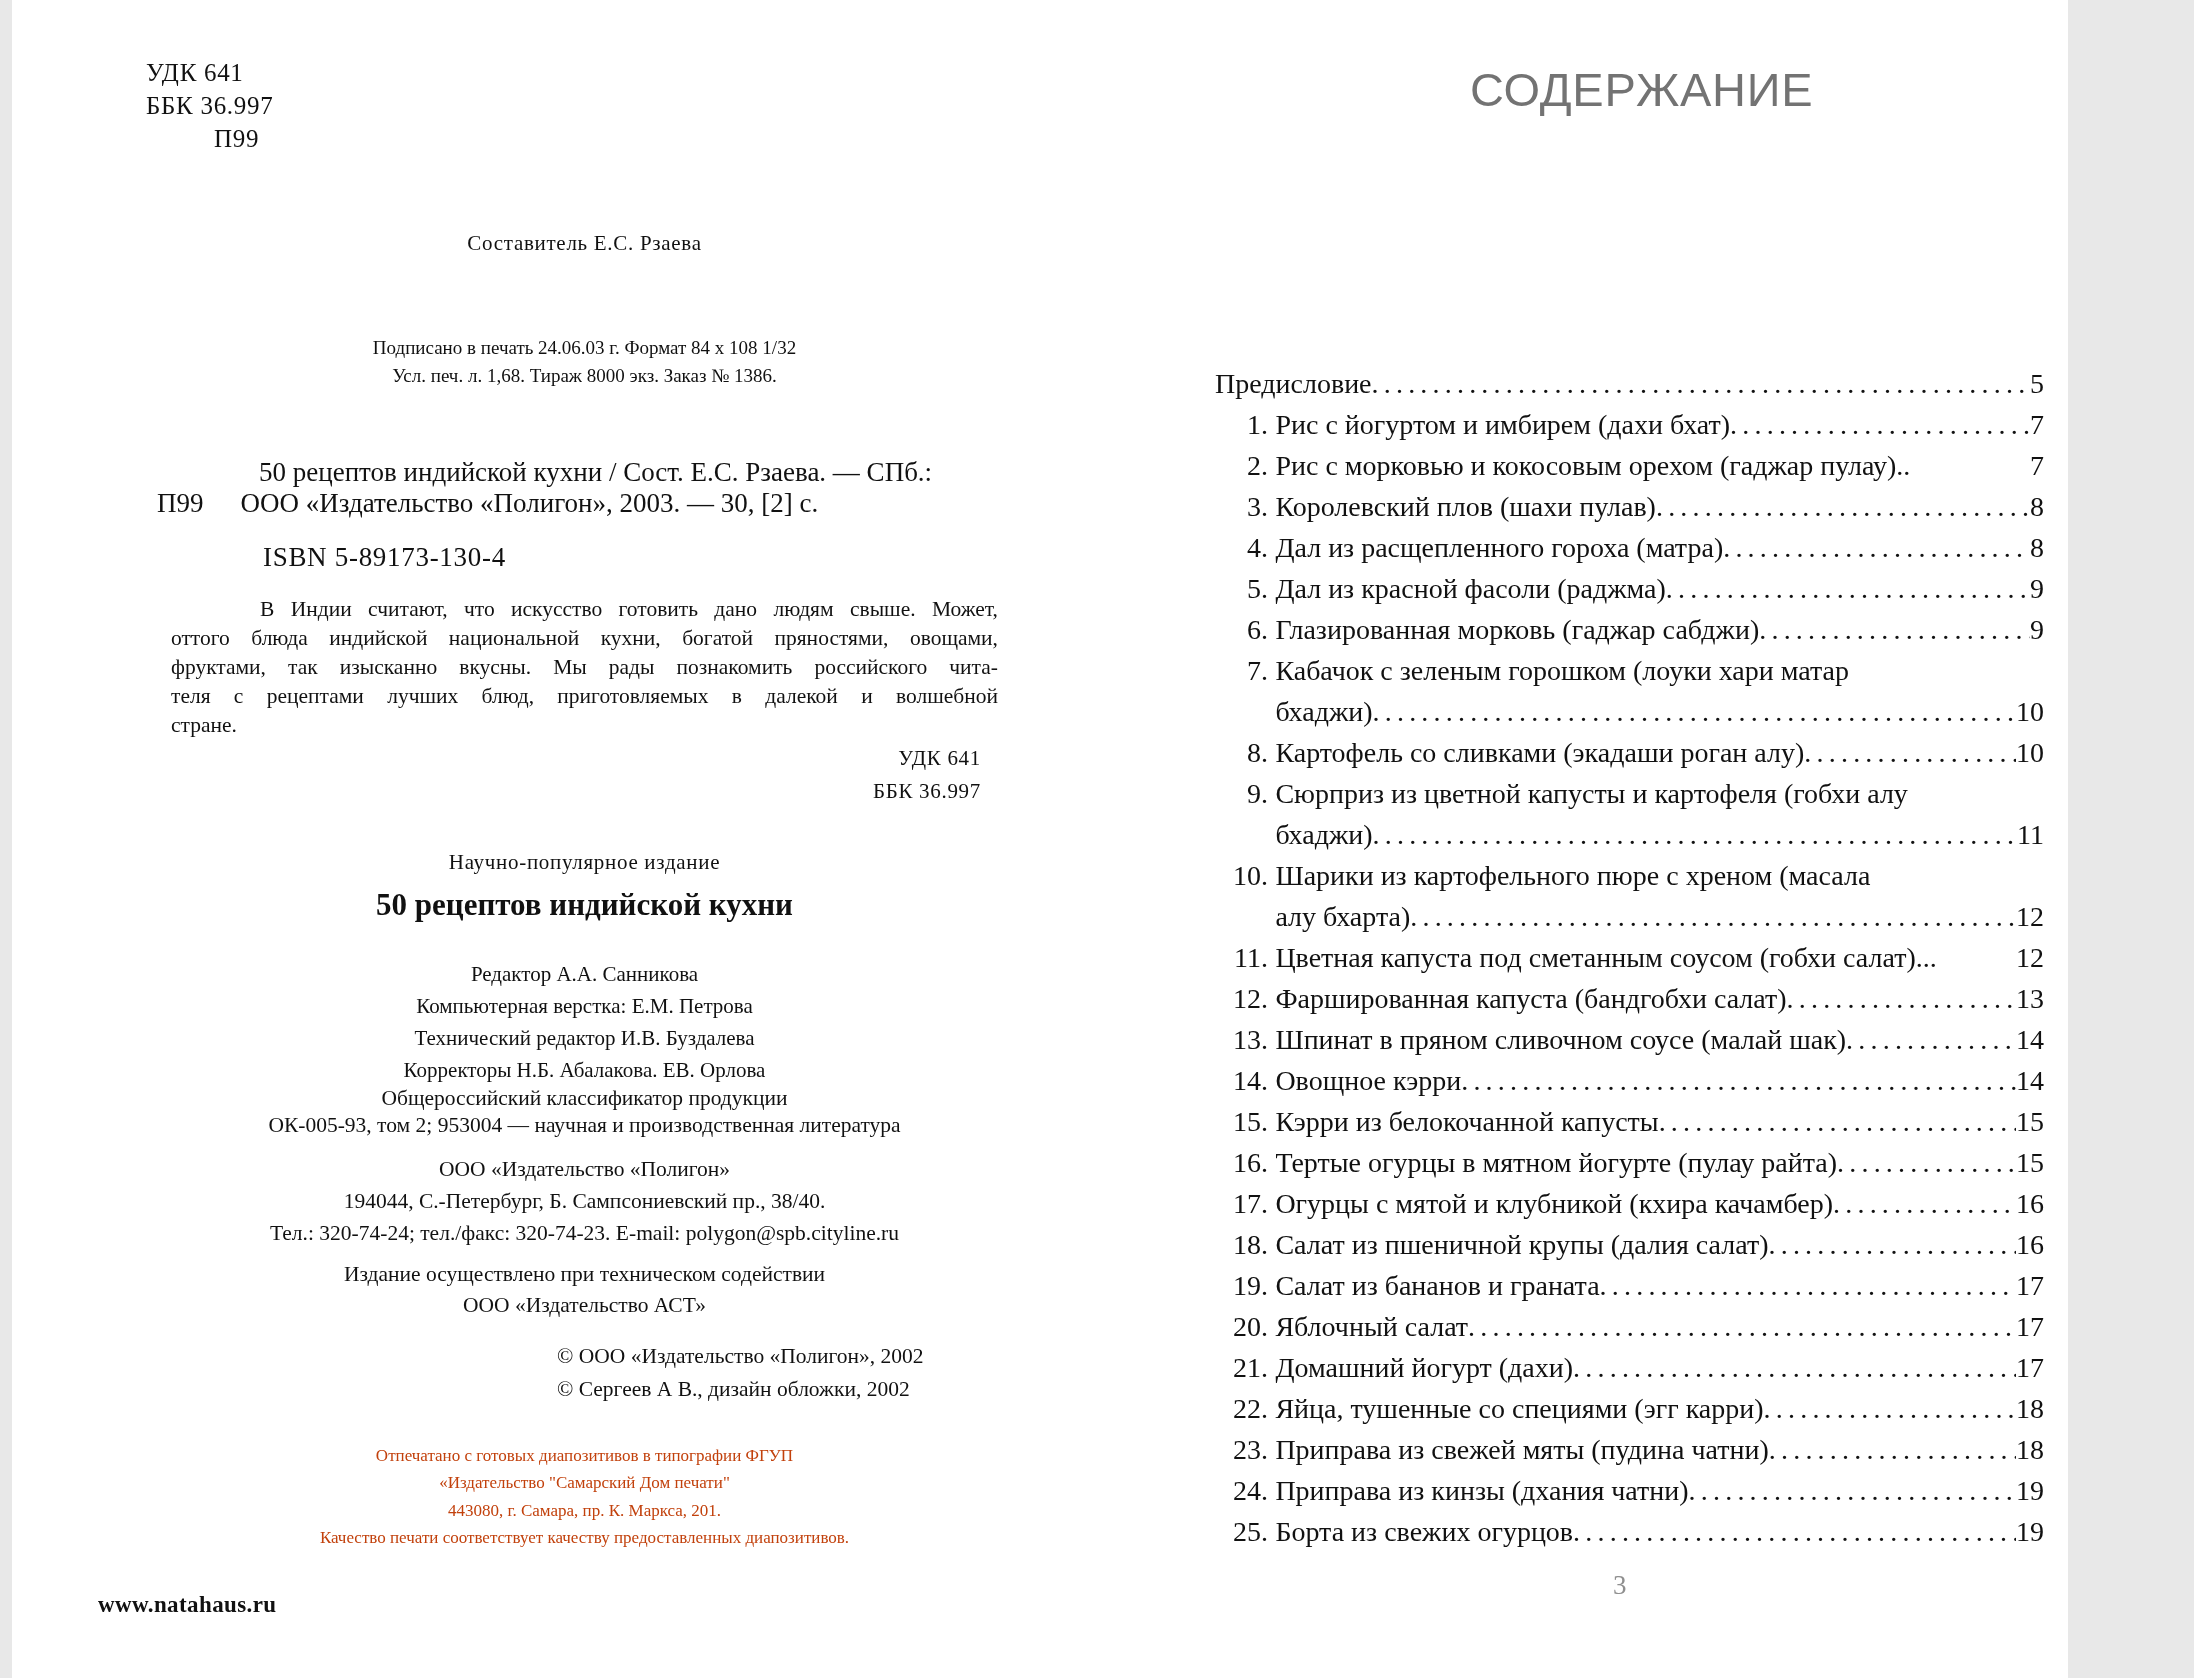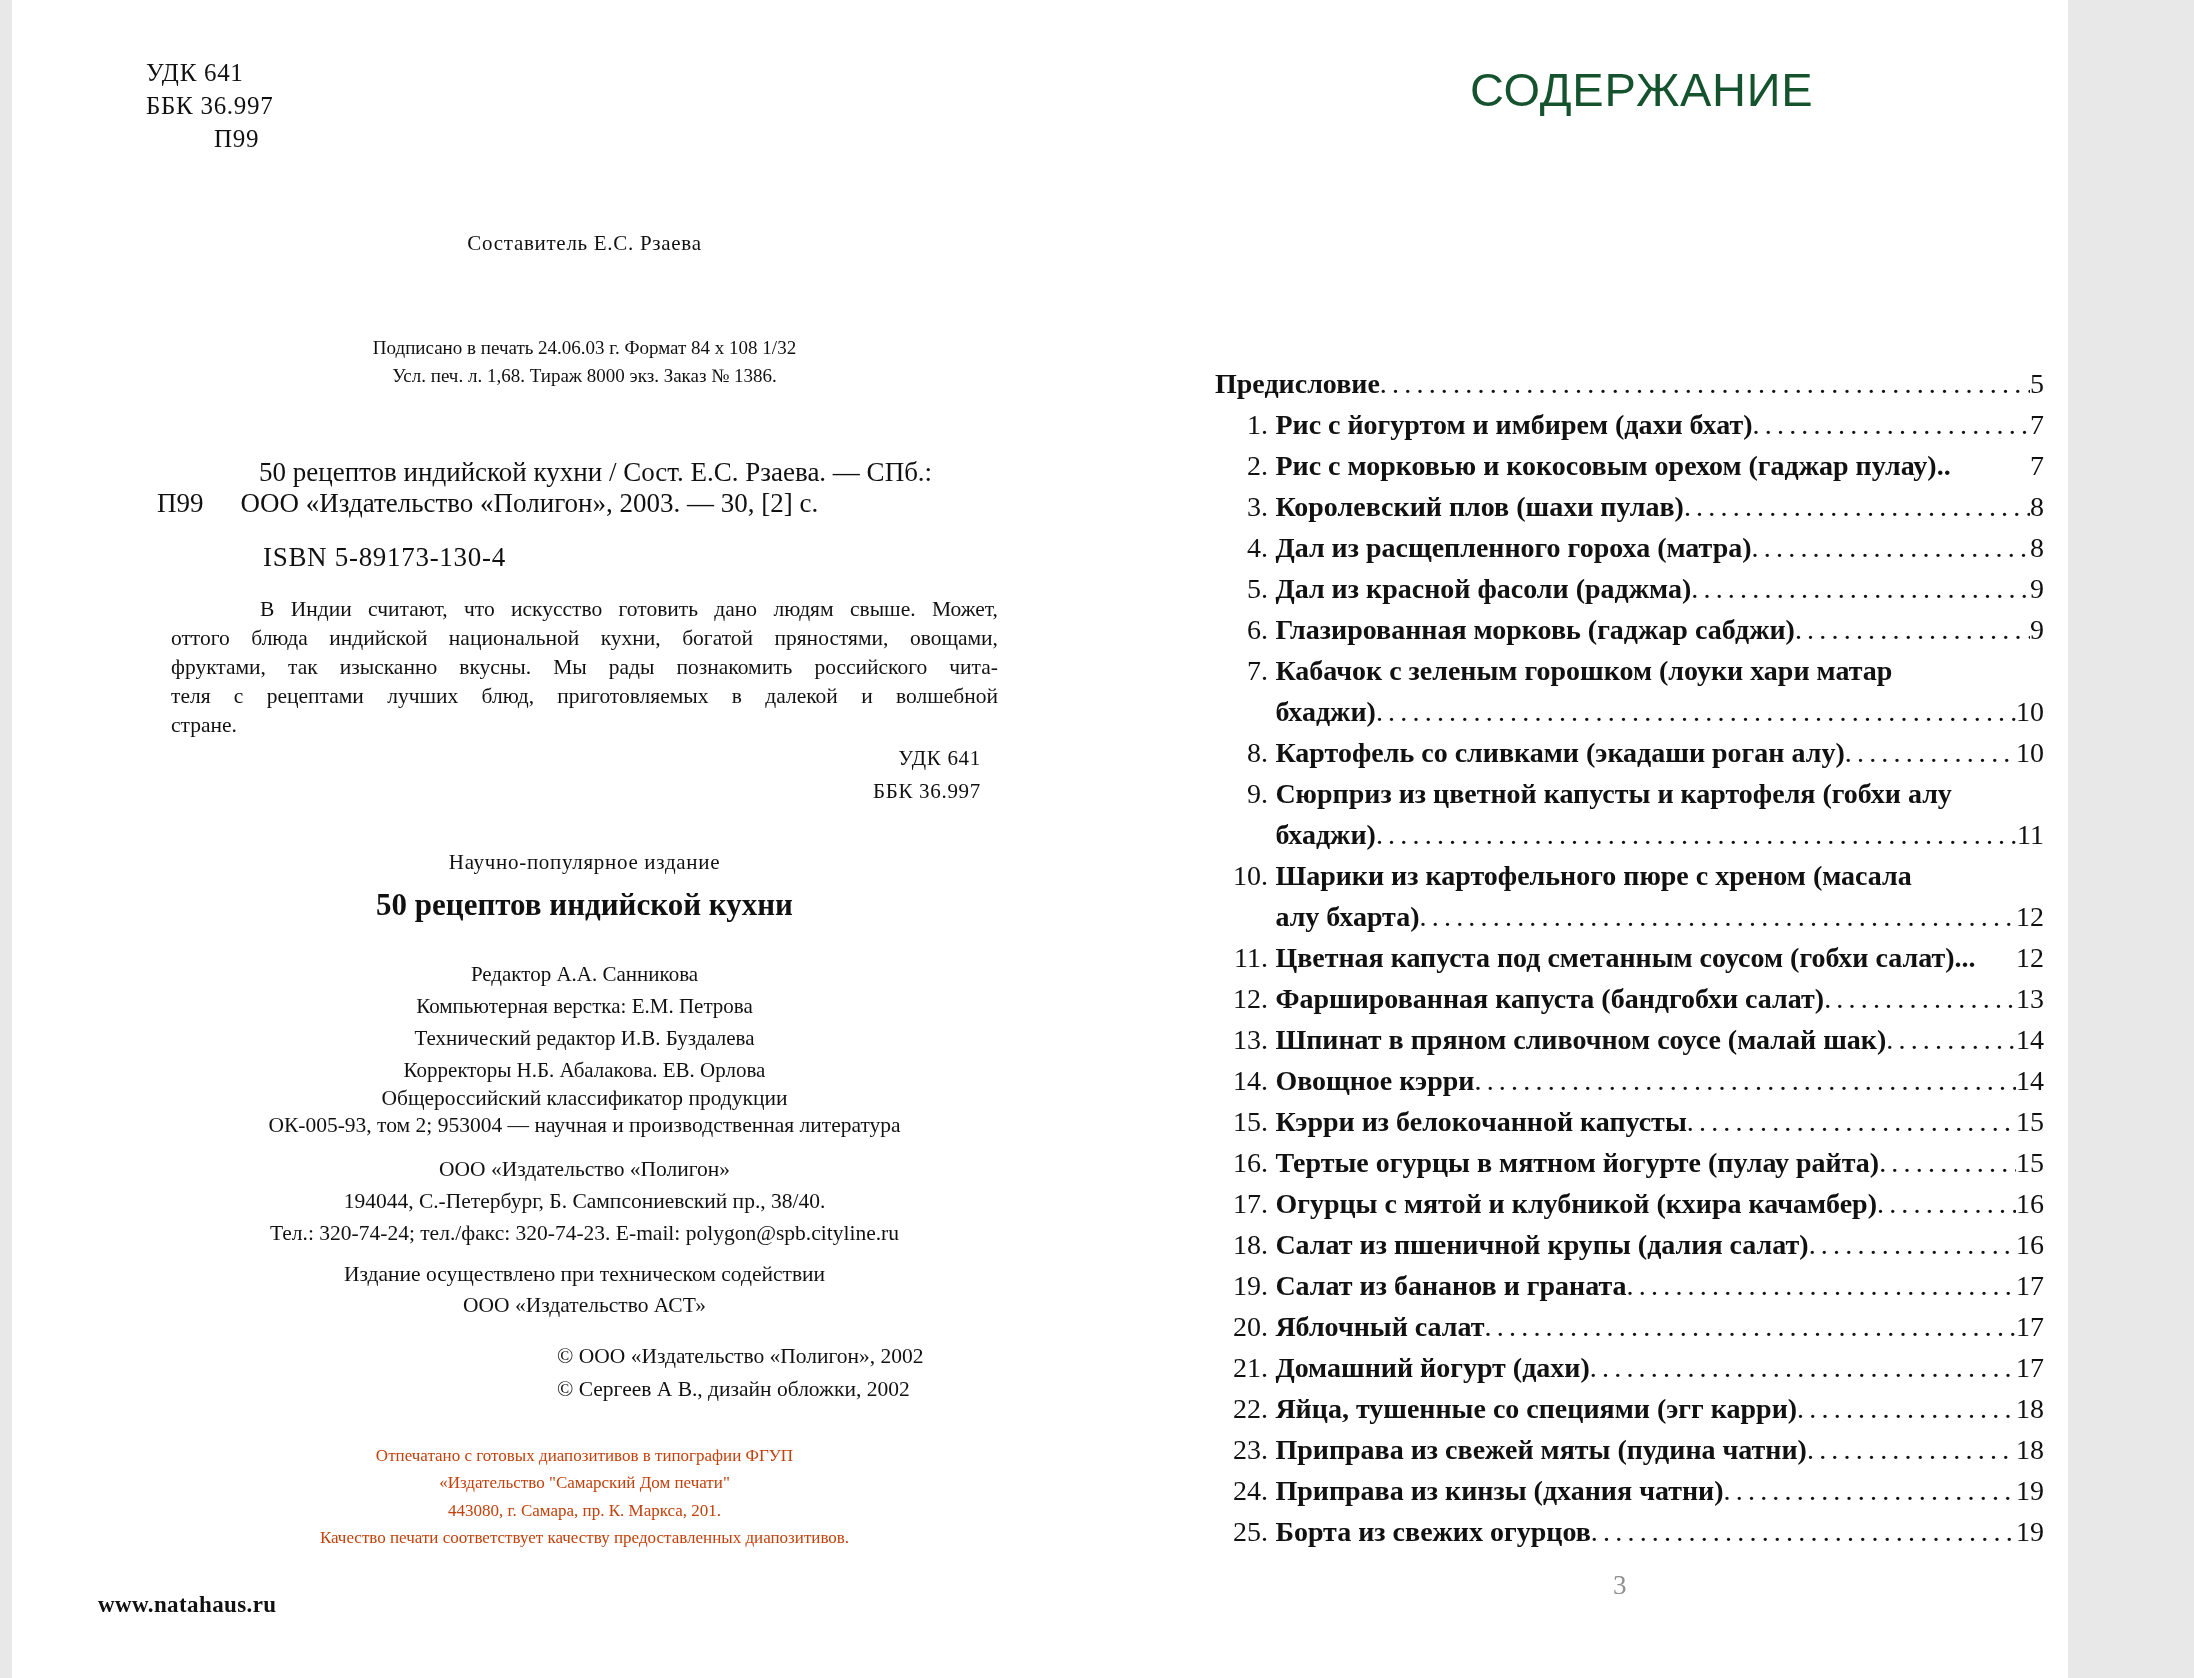--- a/index.html
+++ b/index.html
@@ -34,25 +34,25 @@
   .classifier{font-size:21.5px;line-height:27px;}
   .publisher{font-size:21.5px;line-height:32px;}
   .assistance{font-size:21.5px;line-height:31px;}
   .copyright{left:545px;font-size:21.5px;line-height:33px;}
   .printing{left:159px;width:827px;text-align:center;font-size:17px;line-height:27.4px;
             color:#c2410c;filter:blur(0.3px);}
   .watermark{left:86px;top:1592px;font-size:23px;font-weight:bold;letter-spacing:0.4px;}
 
   
   .toc-title{left:1458px;top:62px;font-family:"Liberation Sans","DejaVu Sans",sans-serif;
-             font-size:47px;letter-spacing:0.7px;color:#14532d;}
+             font-size:47px;letter-spacing:0.7px;color:#737373;}
   .toc{left:1203px;top:368px;width:829px;font-size:28px;}
   .toc-row{display:flex;align-items:baseline;height:41px;white-space:nowrap;}
   .toc-num{width:53px;min-width:53px;text-align:right;margin-right:7.4px;}
-  .toc-text{white-space:nowrap;font-weight:bold;}
+  .toc-text{white-space:nowrap;}
   .toc-dots{flex:1 1 auto;overflow:hidden;white-space:nowrap;min-width:7.4px;}
   .toc-dots::after{content:"...................................................................................................";letter-spacing:5.2px;}
   .toc-dots.blank::after{content:"";}
   .toc-page{text-align:right;white-space:nowrap;}
   .pageno{left:1601px;top:1570px;font-size:27px;color:#8f8f8f;filter:blur(0.3px);}
 </style>
 </head>
 <body>
 
 <div class="scan">

